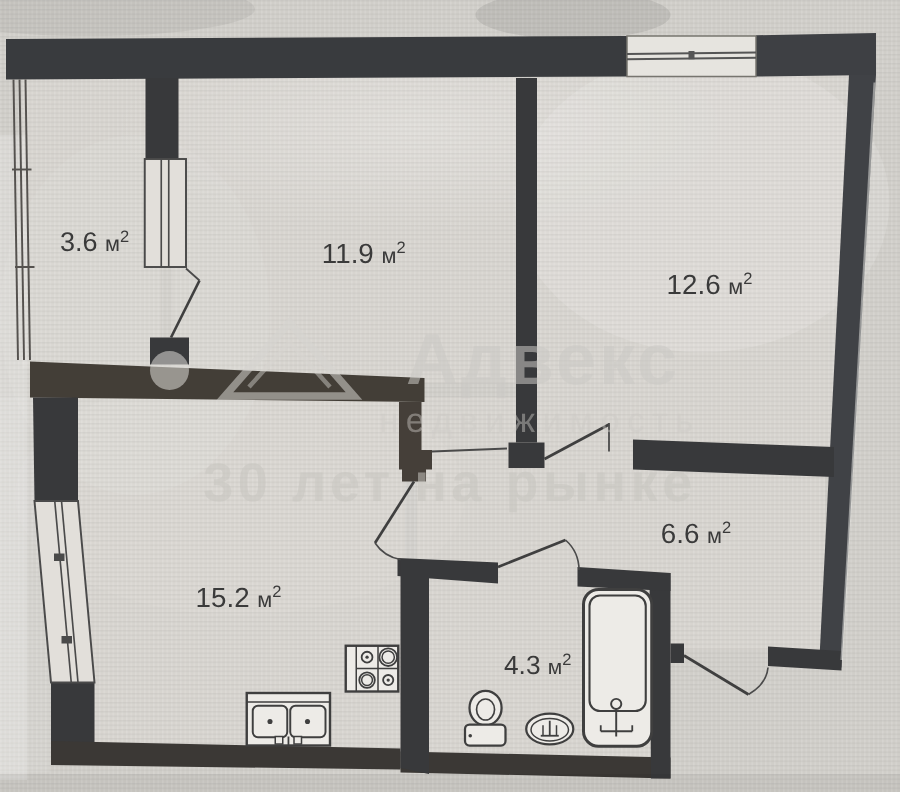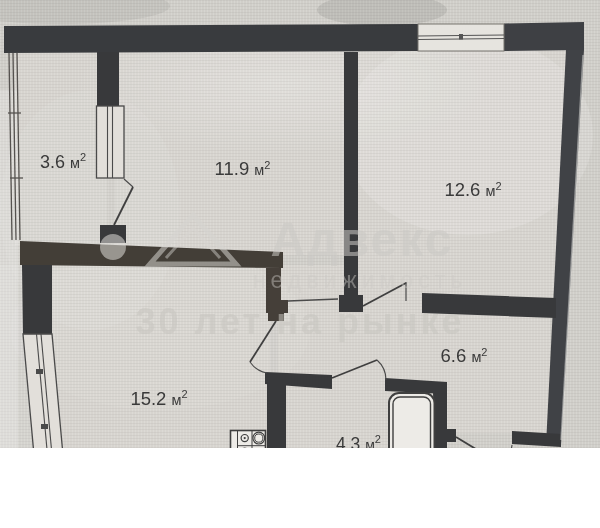--- a/index.html
+++ b/index.html
@@ -1,16 +1,16 @@
 <!DOCTYPE html>
 <html><head>
 <meta charset="utf-8">
 <style>
   html,body{margin:0;padding:0;}
-  #page{width:600px;height:448px;background:#8b5cf6;position:relative;overflow:hidden;
+  #page{width:600px;height:528px;background:#8b5cf6;position:relative;overflow:hidden;
         font-family:"Liberation Sans", sans-serif;}
   svg{display:block;filter:blur(0.35px);}
 </style>
 </head>
 <body>
 <div id="page">
 <svg width="600" height="528" viewBox="0 0 600 528">
   <defs>
     <pattern id="tex" width="3" height="3" patternUnits="userSpaceOnUse">
       <rect width="3" height="3" fill="none"></rect>

